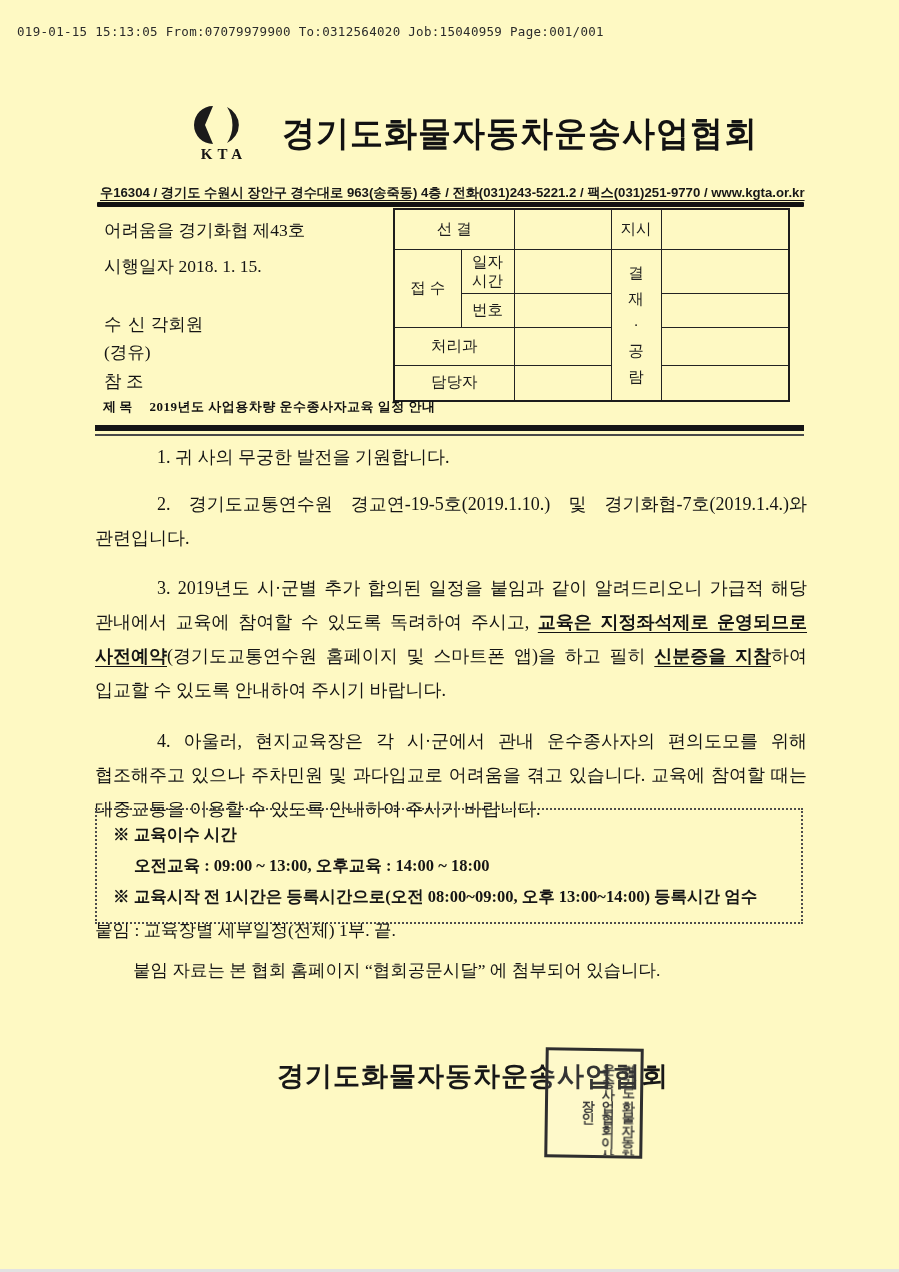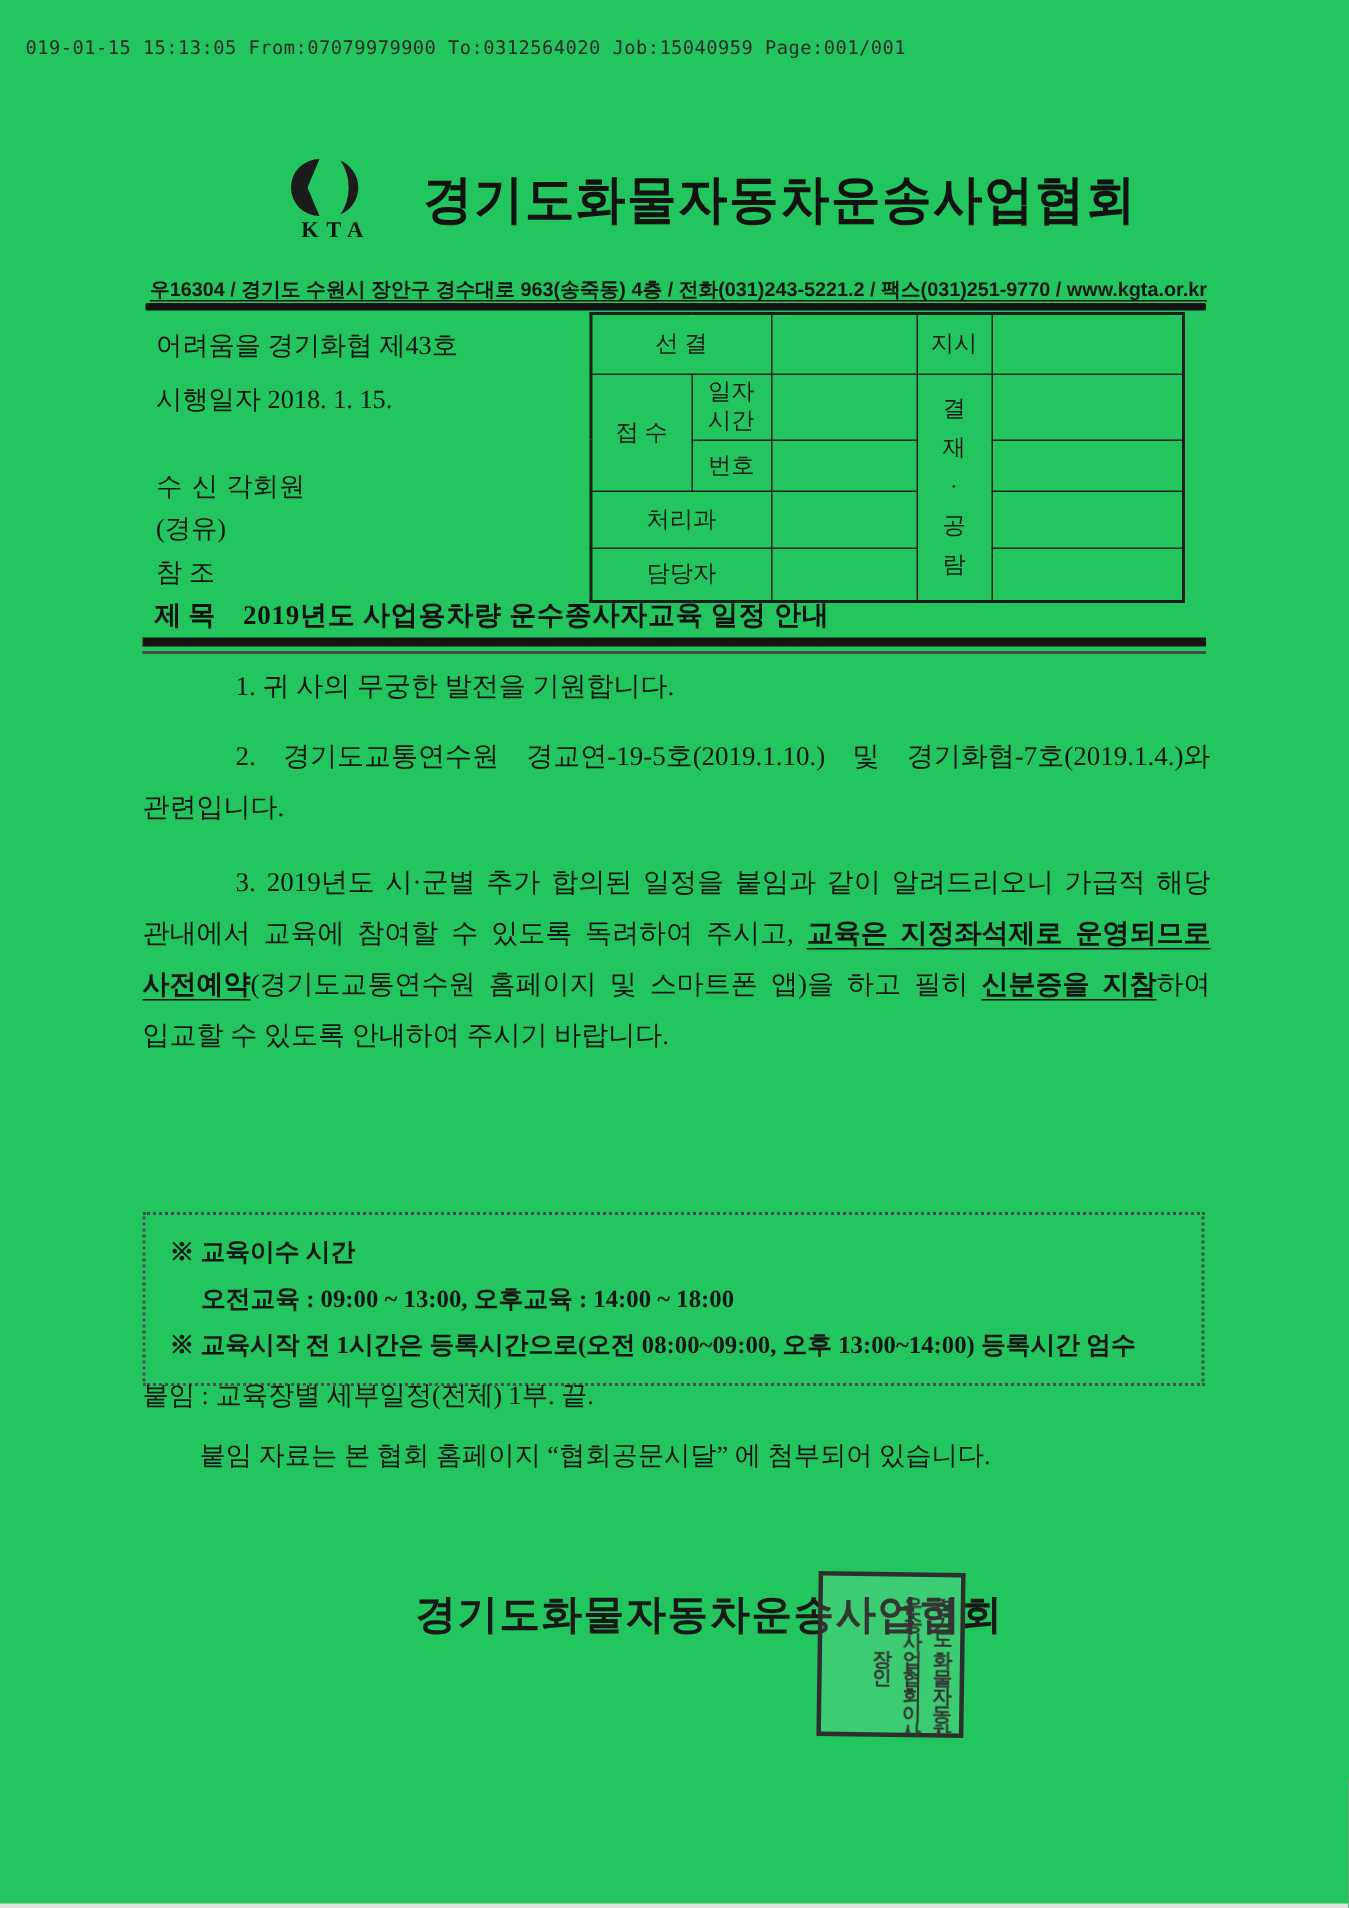--- a/index.html
+++ b/index.html
@@ -1,21 +1,21 @@
 <!DOCTYPE html>
 <html><head>
 <meta charset="utf-8">
 <style>
   * { margin:0; padding:0; box-sizing:border-box; }
   html,body { background:#9a9a9a; }
   .page {
     position:relative;
     width:899px; height:1272px;
     margin:0 auto;
-    background:#22c55e;
+    background:#fef9c3;
     font-family:"Liberation Serif","DejaVu Serif",serif;
     color:#1a1a1a;
     overflow:hidden;
   }
   .fax-header {
     position:absolute; top:24px; left:17px;
     font-family:"DejaVu Sans Mono","Liberation Mono",monospace;
     font-size:12.5px; letter-spacing:.3px; color:#2b2b2b;
   }
   
@@ -55,21 +55,21 @@
     border:1.6px solid #232323;
     text-align:center; vertical-align:middle;
     padding:0 2px;
   }
   table.approval { border:2.2px solid #1d1d1d; }
   .pre { white-space:pre-line; line-height:1.25; }
   .vert { line-height:26px; white-space:pre-line; font-size:15.5px; }
   
   .subject-row {
     position:absolute; top:398px; left:103px; width:700px;
-    font-size:18px; font-weight:bold; color:#111; white-space:nowrap;
+    font-size:13px; font-weight:bold; color:#111; white-space:nowrap;
   }
   .subject-row .sv { margin-left:14px; letter-spacing:.5px; }
   .subject-rule  { position:absolute; top:425px; left:95px; width:709px; height:6px; background:#151515; }
   .subject-rule2 { position:absolute; top:434px; left:95px; width:709px; height:1.6px; background:#4a4a4a; }
   
   .body-text {
     position:absolute; top:440px; left:95px; width:712px;
     font-size:18px; line-height:34px; color:#141414;
     text-align:justify; word-break:keep-all;
   }
@@ -208,20 +208,21 @@
     <span>제 목</span>
     <span class="sv">2019년도 사업용차량 운수종사자교육 일정 안내</span>
   </div>
   <div class="subject-rule"></div>
   <div class="subject-rule2"></div>
 
   <div class="body-text">
     <p class="p1">1. 귀 사의 무궁한 발전을 기원합니다.</p>
     <p class="p2">2. 경기도교통연수원 경교연-19-5호(2019.1.10.) 및 경기화협-7호(2019.1.4.)와 관련입니다.</p>
     <p class="p3"><span>3. 2019년도 시·군별 추가 합의된 일정을 붙임과 같이 알려드리오니 가급적 해당 관내에서 교육에 참여할 수 있도록 독려하여 주시고, </span><span class="emph">교육은 지정좌석제로 운영되므로 사전예약</span><span>(경기도교통연수원 홈페이지 및 스마트폰 앱)을 하고 필히 </span><span class="emph">신분증을 지참</span><span>하여 입교할 수 있도록 안내하여 주시기 바랍니다.</span></p>
+    <p class="p4">4. 아울러, 현지교육장은 각 시·군에서 관내 운수종사자의 편의도모를 위해 협조해주고 있으나 주차민원 및 과다입교로 어려움을 겪고 있습니다. 교육에 참여할 때는 대중교통을 이용할 수 있도록 안내하여 주시기 바랍니다.</p>
   </div>
 
   <div class="notice-box">
     <div>※  교육이수 시간</div>
     <div class="indent">오전교육 : 09:00 ~ 13:00,  오후교육 : 14:00 ~ 18:00</div>
     <div>※  교육시작 전 1시간은 등록시간으로(오전 08:00~09:00, 오후 13:00~14:00) 등록시간 엄수</div>
   </div>
 
   <div class="attachment">붙임 : 교육장별 세부일정(전체) 1부.   끝.</div>
   <div class="attach-note">붙임 자료는 본 협회 홈페이지  “협회공문시달” 에 첨부되어 있습니다.</div>

